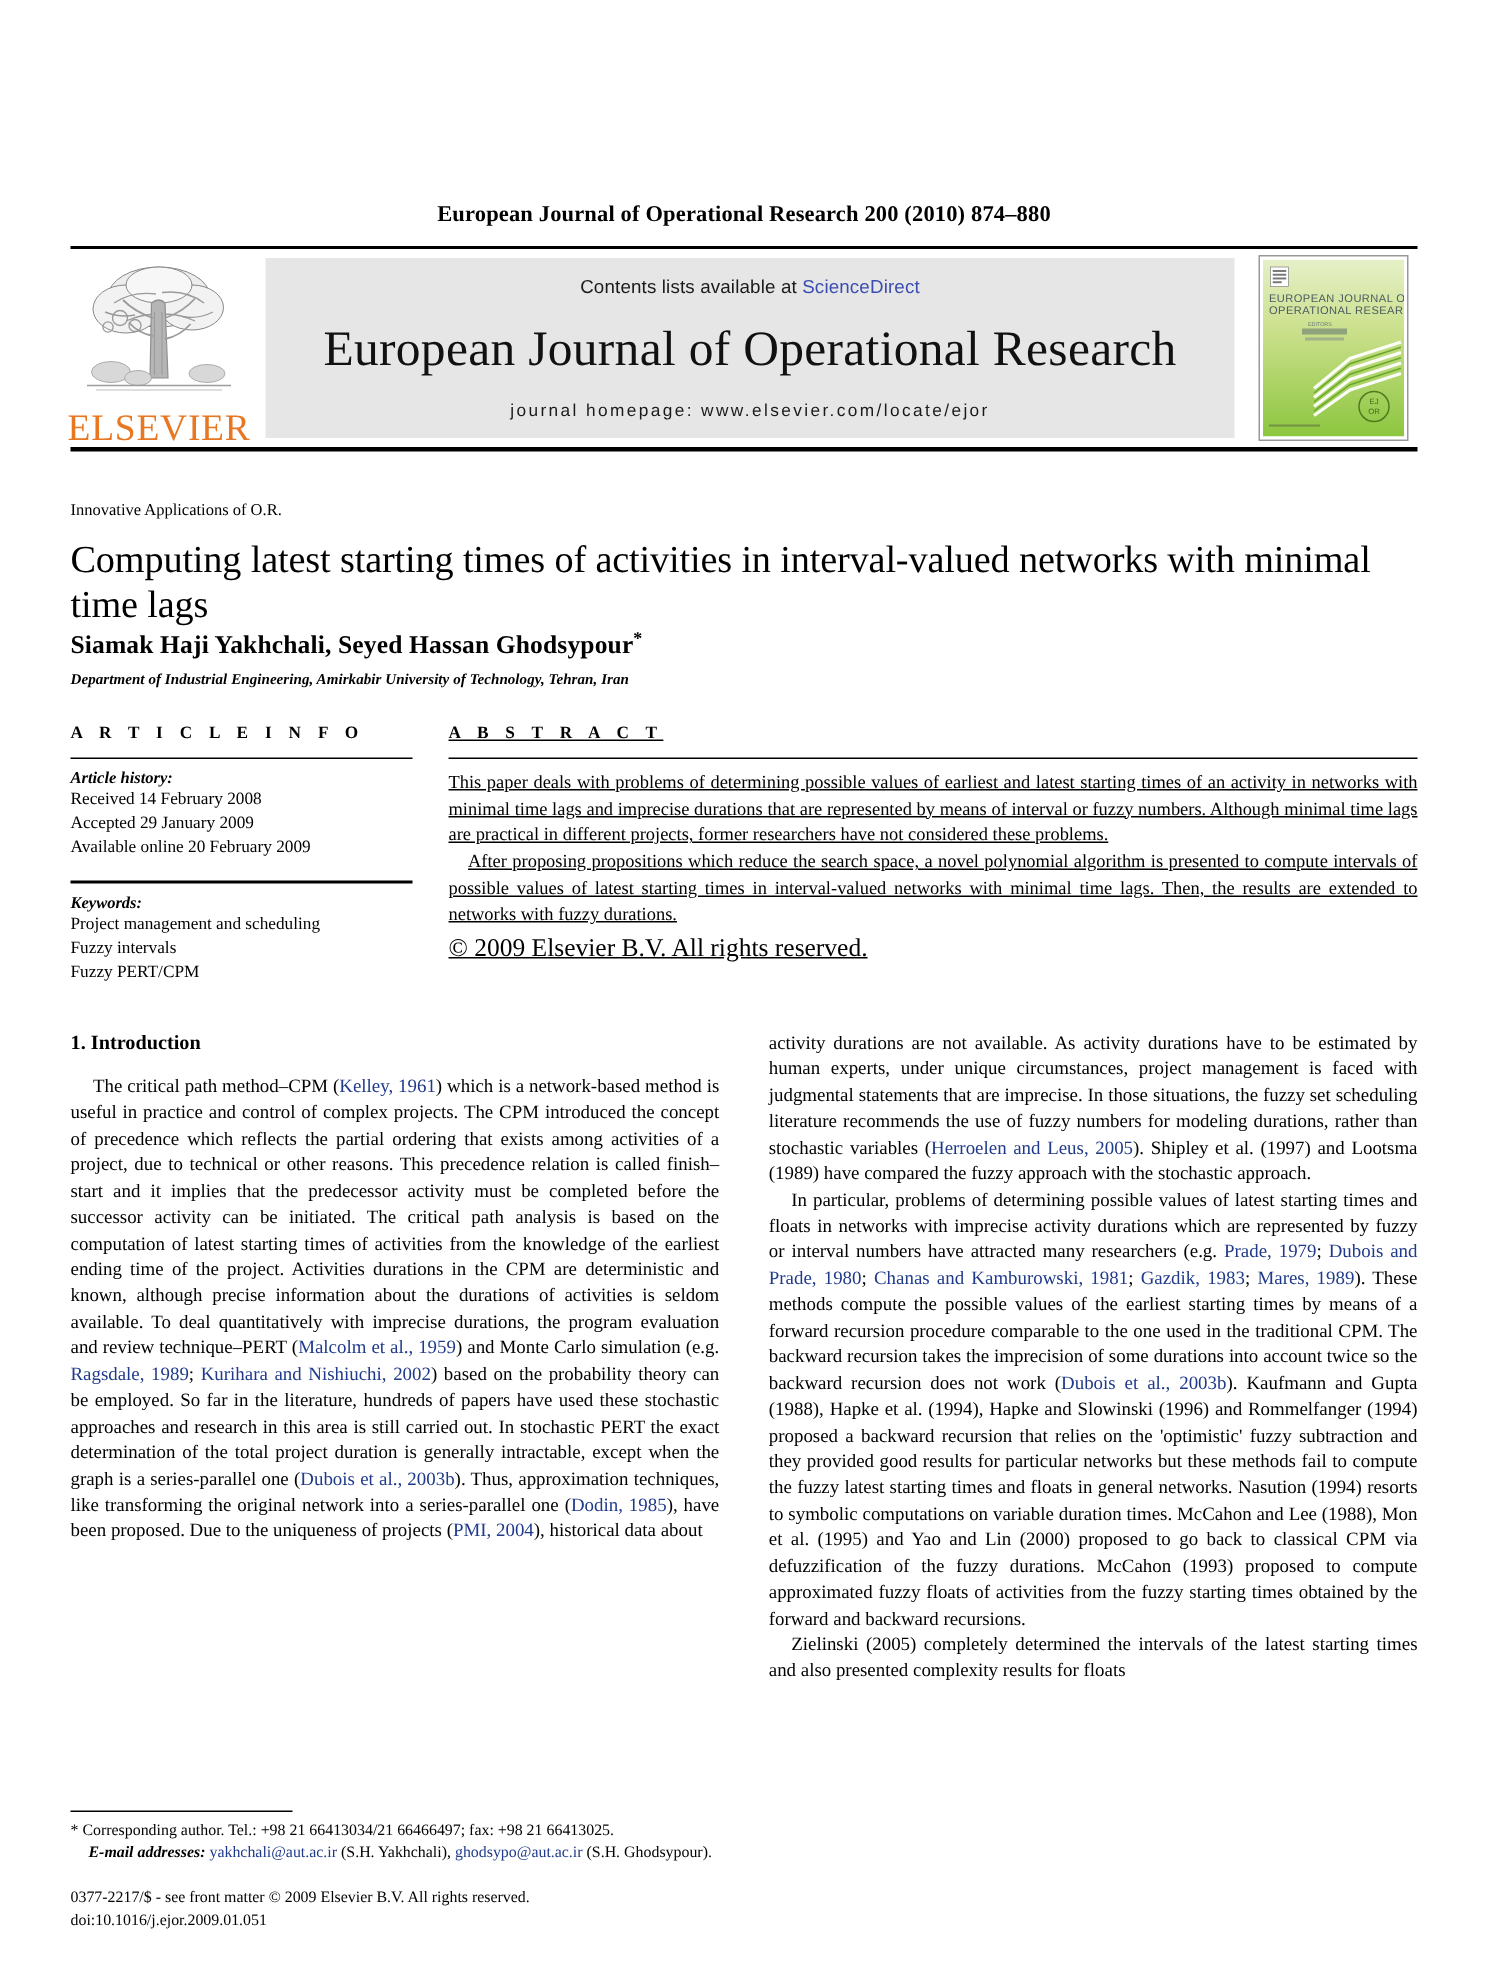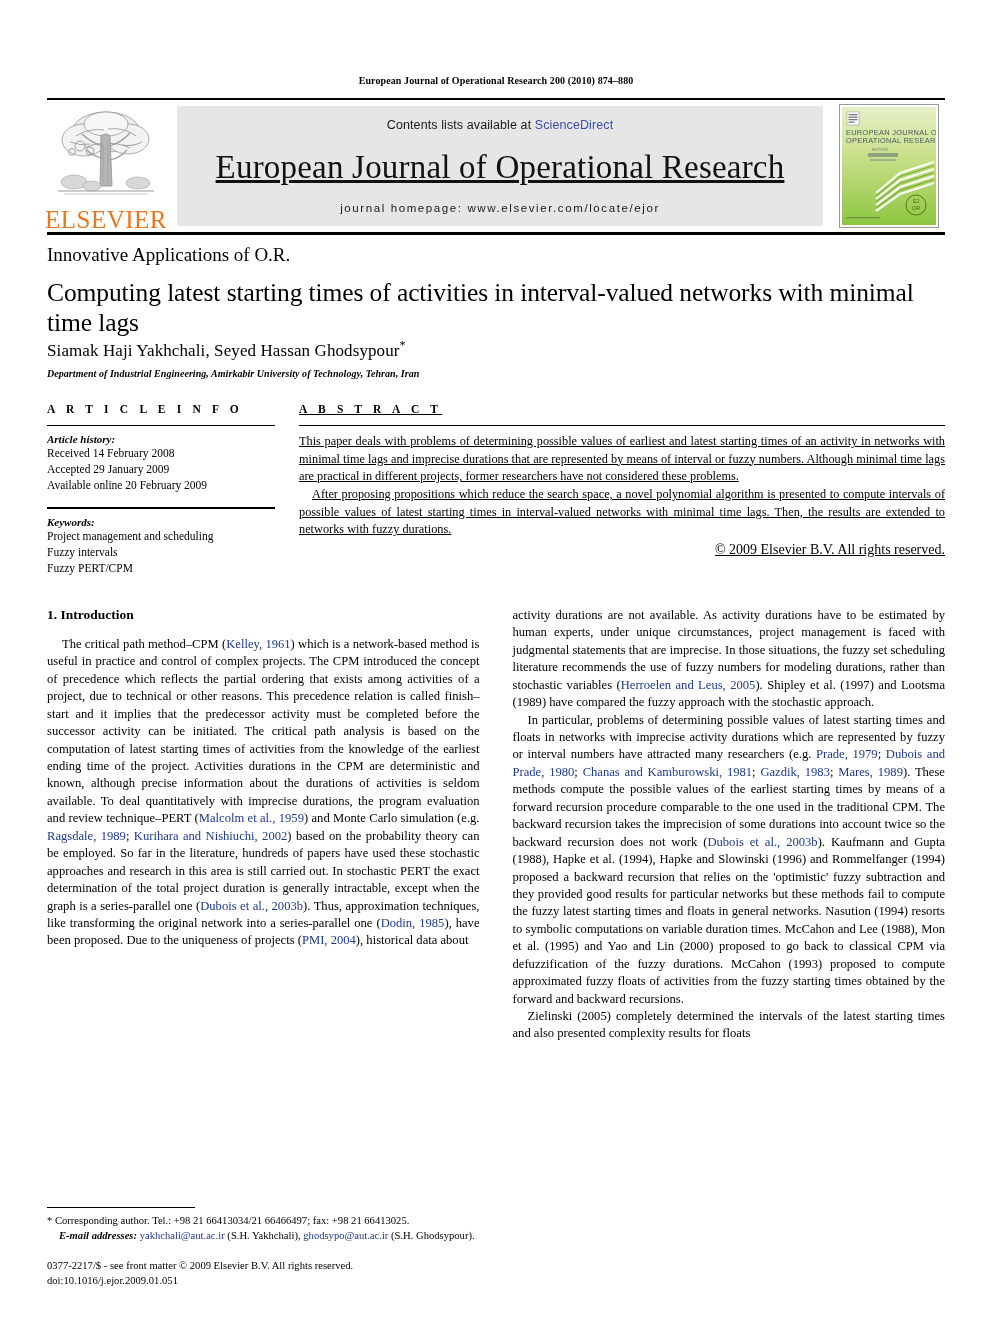--- a/index.html
+++ b/index.html
@@ -16,24 +16,25 @@
     height:1323px;
     box-sizing:border-box;
     padding:0;
     overflow:hidden;
   }
 
   
   .running-head{
     text-align:center;
     font-family:"Liberation Serif", serif;
-    font-size:10px;
+    font-size:15px;
     font-weight:bold;
     letter-spacing:.1px;
-    padding-top:75px;
+    padding-top:94px;
+    margin-top:41px;
   }
 
   
   .masthead{
     margin:12px 47px 0 47px;
     border-top:2.5px solid #000;
     padding-top:0;
     display:flex;
     align-items:stretch;
     height:132px;
@@ -75,21 +76,20 @@
     letter-spacing:.1px;
   }
   .contents-line .sd{color:#3b4db0;}
   .journal-title{
     font-family:"Liberation Serif", serif;
     font-size:33px;
     color:#111;
     letter-spacing:.2px;
     line-height:1;
     margin:2px 0 2px 0;
-    text-decoration:underline;
   }
   .homepage-line{
     font-family:"Liberation Sans", sans-serif;
     font-size:11.5px;
     letter-spacing:1.6px;
     color:#1a1a1a;
   }
   .cover-cell{
     width:112px;
     flex:0 0 112px;
@@ -106,35 +106,37 @@
     box-sizing:border-box;
   }
   .masthead-rule{
     margin:0 47px;
     border-top:3px solid #000;
   }
 
   
   .title-block{ margin:0 47px; padding-top:9px; }
   .section-kicker{
-    font-size:19px;
+    font-size:11px;
     font-weight:normal;
     margin-bottom:12px;
+    margin-top:24px;
   }
   h1.paper-title{
     font-size:25.5px;
     font-weight:normal;
     line-height:1.18;
     margin:0 0 0 0;
     letter-spacing:-.1px;
   }
   .authors{
     font-size:17px;
     margin:0 0 7px 0;
     letter-spacing:.1px;
+    font-weight:bold;
   }
   .authors .star{font-size:12px; vertical-align:super;}
   .affiliation{
     font-size:10px;
     font-style:italic;
     font-weight:bold;
     margin:0;
     letter-spacing:.05px;
   }
 
@@ -167,22 +169,22 @@
   }
   .info-gap{height:14px;}
   .abs-p{
     font-size:12.3px;
     line-height:1.44;
     text-align:justify;
     margin:0;
   }
   .abs-p.indent{text-indent:13px;}
   .copyright{
-    font-size:14px;
-    text-align:right;
+    font-size:17px;
+    text-align:left;
     margin-top:1px;
     line-height:1.44;
   }
 
   
   .body-cols{
     margin:30px 47px 0 47px;
     display:flex;
     gap:33px;
   }

